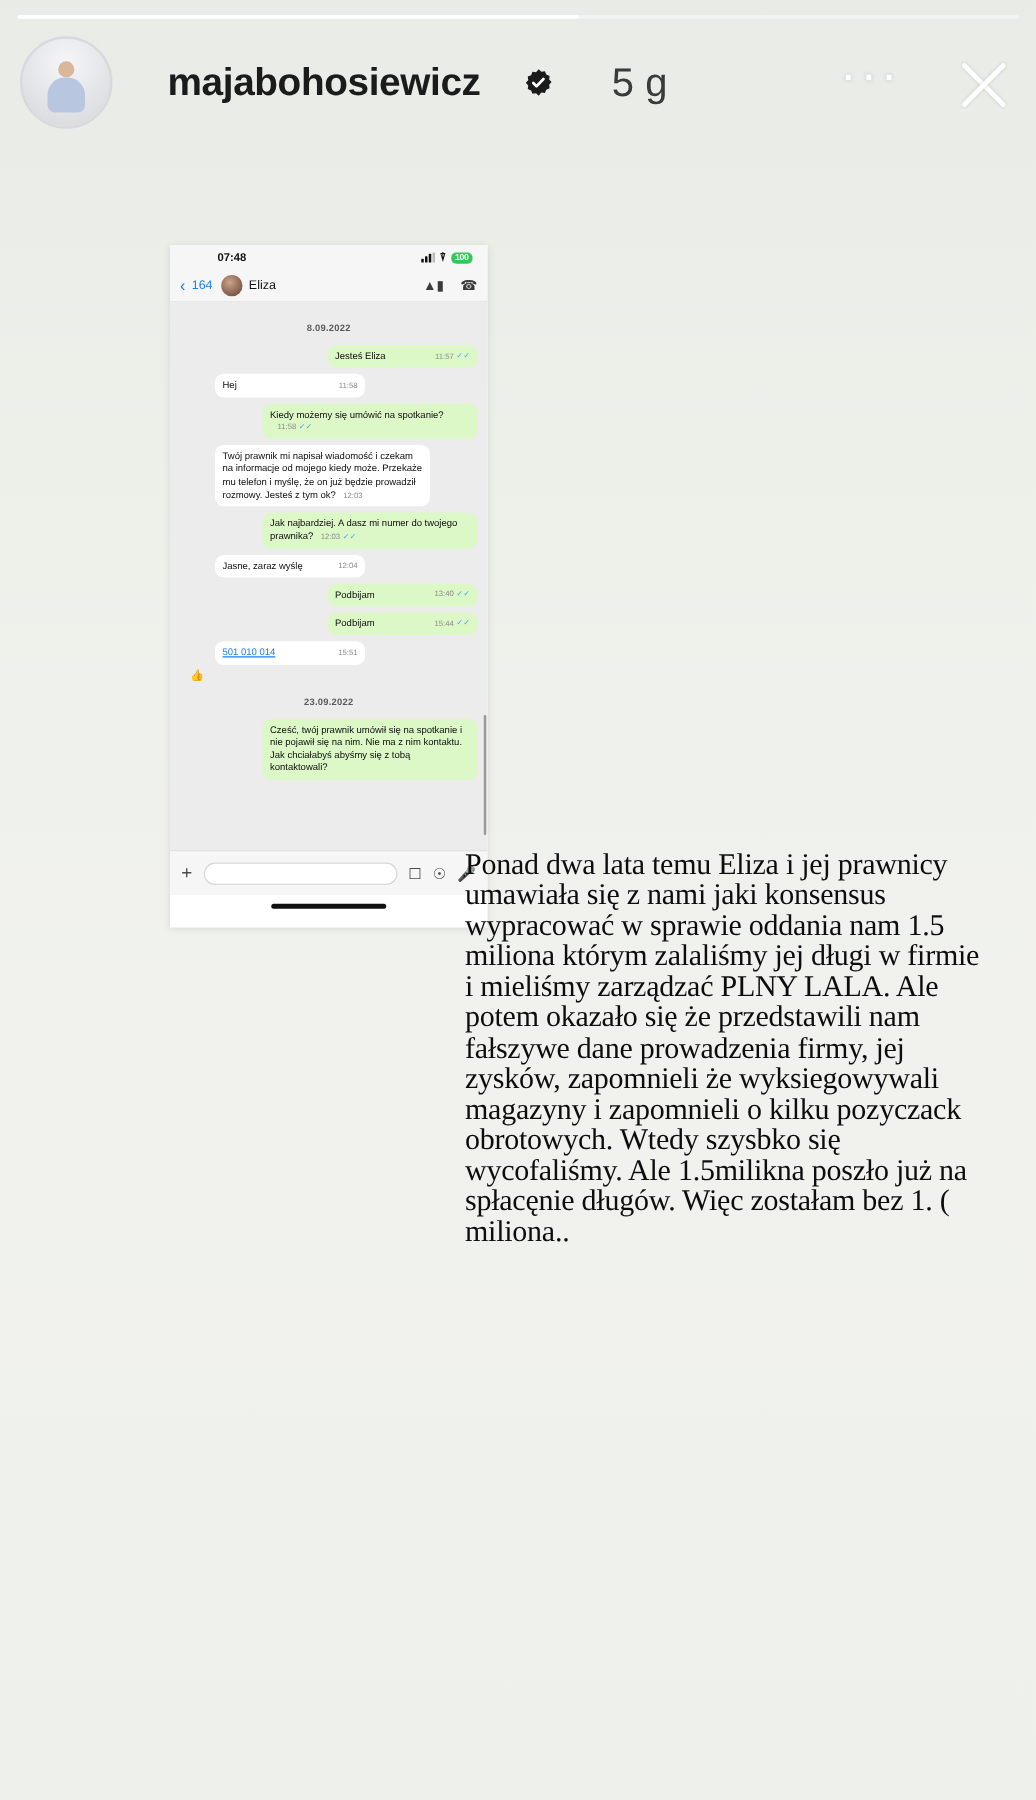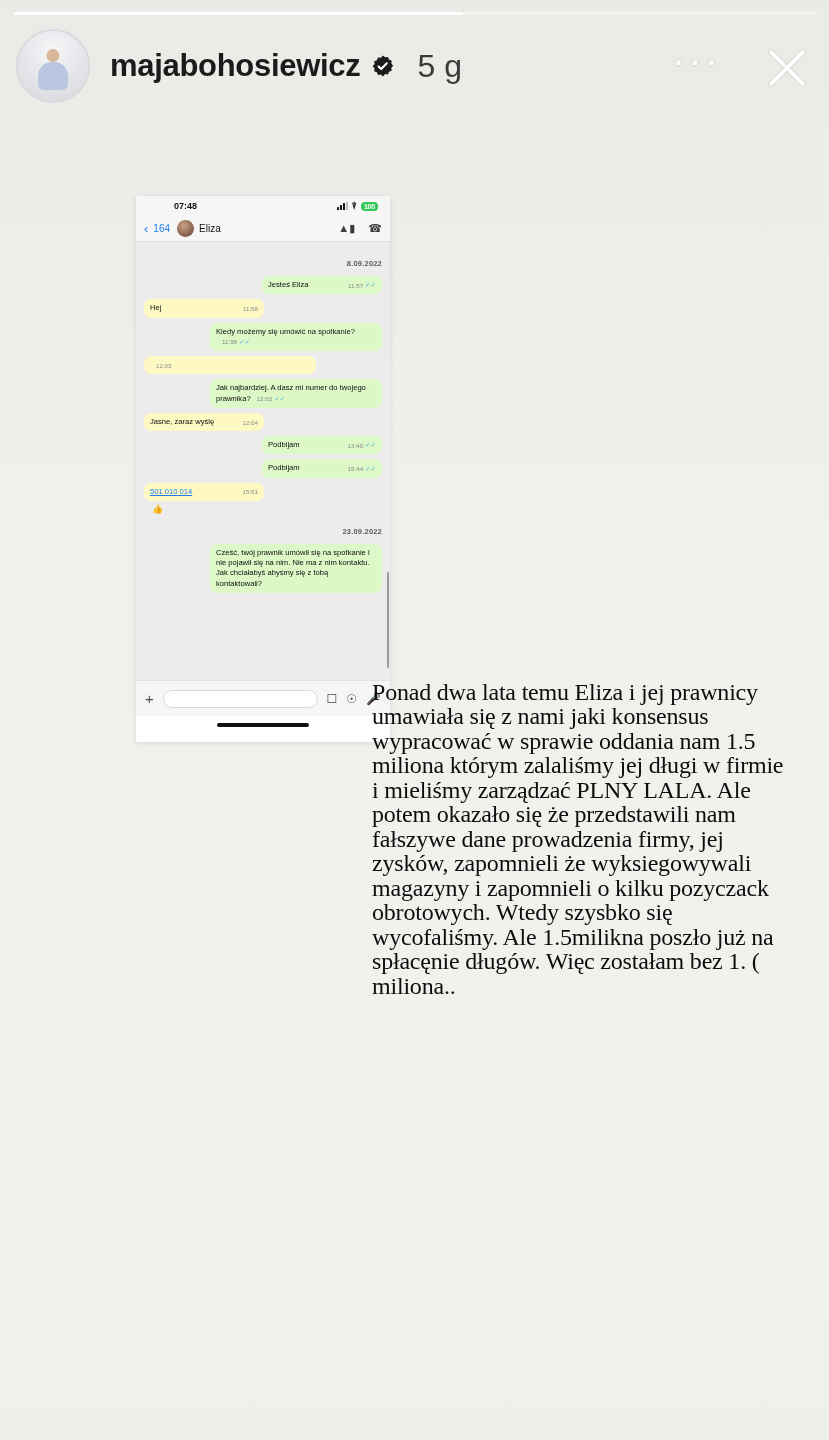--- a/index.html
+++ b/index.html
@@ -25,21 +25,21 @@
   .progress-fill {
     position: absolute; top: 0; left: 0; height: 100%;
     background: #ffffff;
     border-radius: 2px;
   }
 
   
   .story-header {
     position: absolute; top: 28px; left: 16px; right: 16px;
     height: 76px;
-    display: flex; align-items: center;
+    display: flex; align-items: center; gap: 24px;
   }
   .avatar-ring {
     width: 74px; height: 74px; border-radius: 50%;
     background: #e8e8ea;
     border: 2px solid #d9d9dd;
     overflow: hidden;
     position: relative;
     flex: 0 0 auto;
   }
   .avatar-img {
@@ -163,41 +163,41 @@
   .icon-video { margin-right: 8px; }
 
   .wa-thread {
     position: relative;
     height: 438px;
     background: #ececec;
     padding: 6px 8px 4px 8px;
     overflow: hidden;
   }
   .date-chip {
-    text-align: right;
+    text-align: center;
     margin: 4px 0 6px 0;
   }
   .date-chip span {
     display: inline-block;
     font-size: 7.5px; font-weight: 700; color: #5a5a5a;
     letter-spacing: 0.2px;
   }
   .msg {
     max-width: 172px;
     border-radius: 7px;
     padding: 4px 6px 4px 6px;
     margin-bottom: 5px;
     font-size: 7.6px;
     line-height: 1.35;
     color: #0e0e0e;
     position: relative;
     word-wrap: break-word;
   }
   .msg.out { background: #dcf8c6; margin-left: auto; }
-  .msg.in  { background: #fef9c3; margin-right: auto; }
+  .msg.in  { background: #ffffff; margin-right: auto; margin-left: 28px; }
   .msg .meta {
     display: inline-flex; align-items: center; gap: 2px;
     font-size: 6.2px; color: #8a8a8a;
     margin-left: 6px;
     vertical-align: bottom;
   }
   .msg .ticks { color: #4fa8e8; font-size: 6.5px; }
   .msg.inline { display: flex; align-items: flex-end; justify-content: space-between; gap: 6px; }
   .msg.inline .txt { flex: 1 1 auto; }
   .msg.small { max-width: 120px; }
@@ -315,21 +315,21 @@
         <div class="msg in inline small">
           <span class="txt">Hej</span>
           <span class="meta">
             <span>11:58</span>
           </span>
         </div>
         <div class="msg out"><span class="txt">Kiedy możemy się umówić na spotkanie?</span><span class="meta">
             <span>11:58</span>
             <span class="ticks">✓✓</span>
           </span></div>
-        <div class="msg in"><span class="meta">
+        <div class="msg in"><span class="txt">Twój prawnik mi napisał wiadomość i czekam na informacje od mojego kiedy może. Przekaże mu telefon i myślę, że on już będzie prowadził rozmowy. Jesteś z tym ok?</span><span class="meta">
             <span>12:03</span>
           </span></div>
         <div class="msg out"><span class="txt">Jak najbardziej. A dasz mi numer do twojego prawnika?</span><span class="meta">
             <span>12:03</span>
             <span class="ticks">✓✓</span>
           </span></div>
         <div class="msg in inline small">
           <span class="txt">Jasne, zaraz wyślę</span>
           <span class="meta">
             <span>12:04</span>

